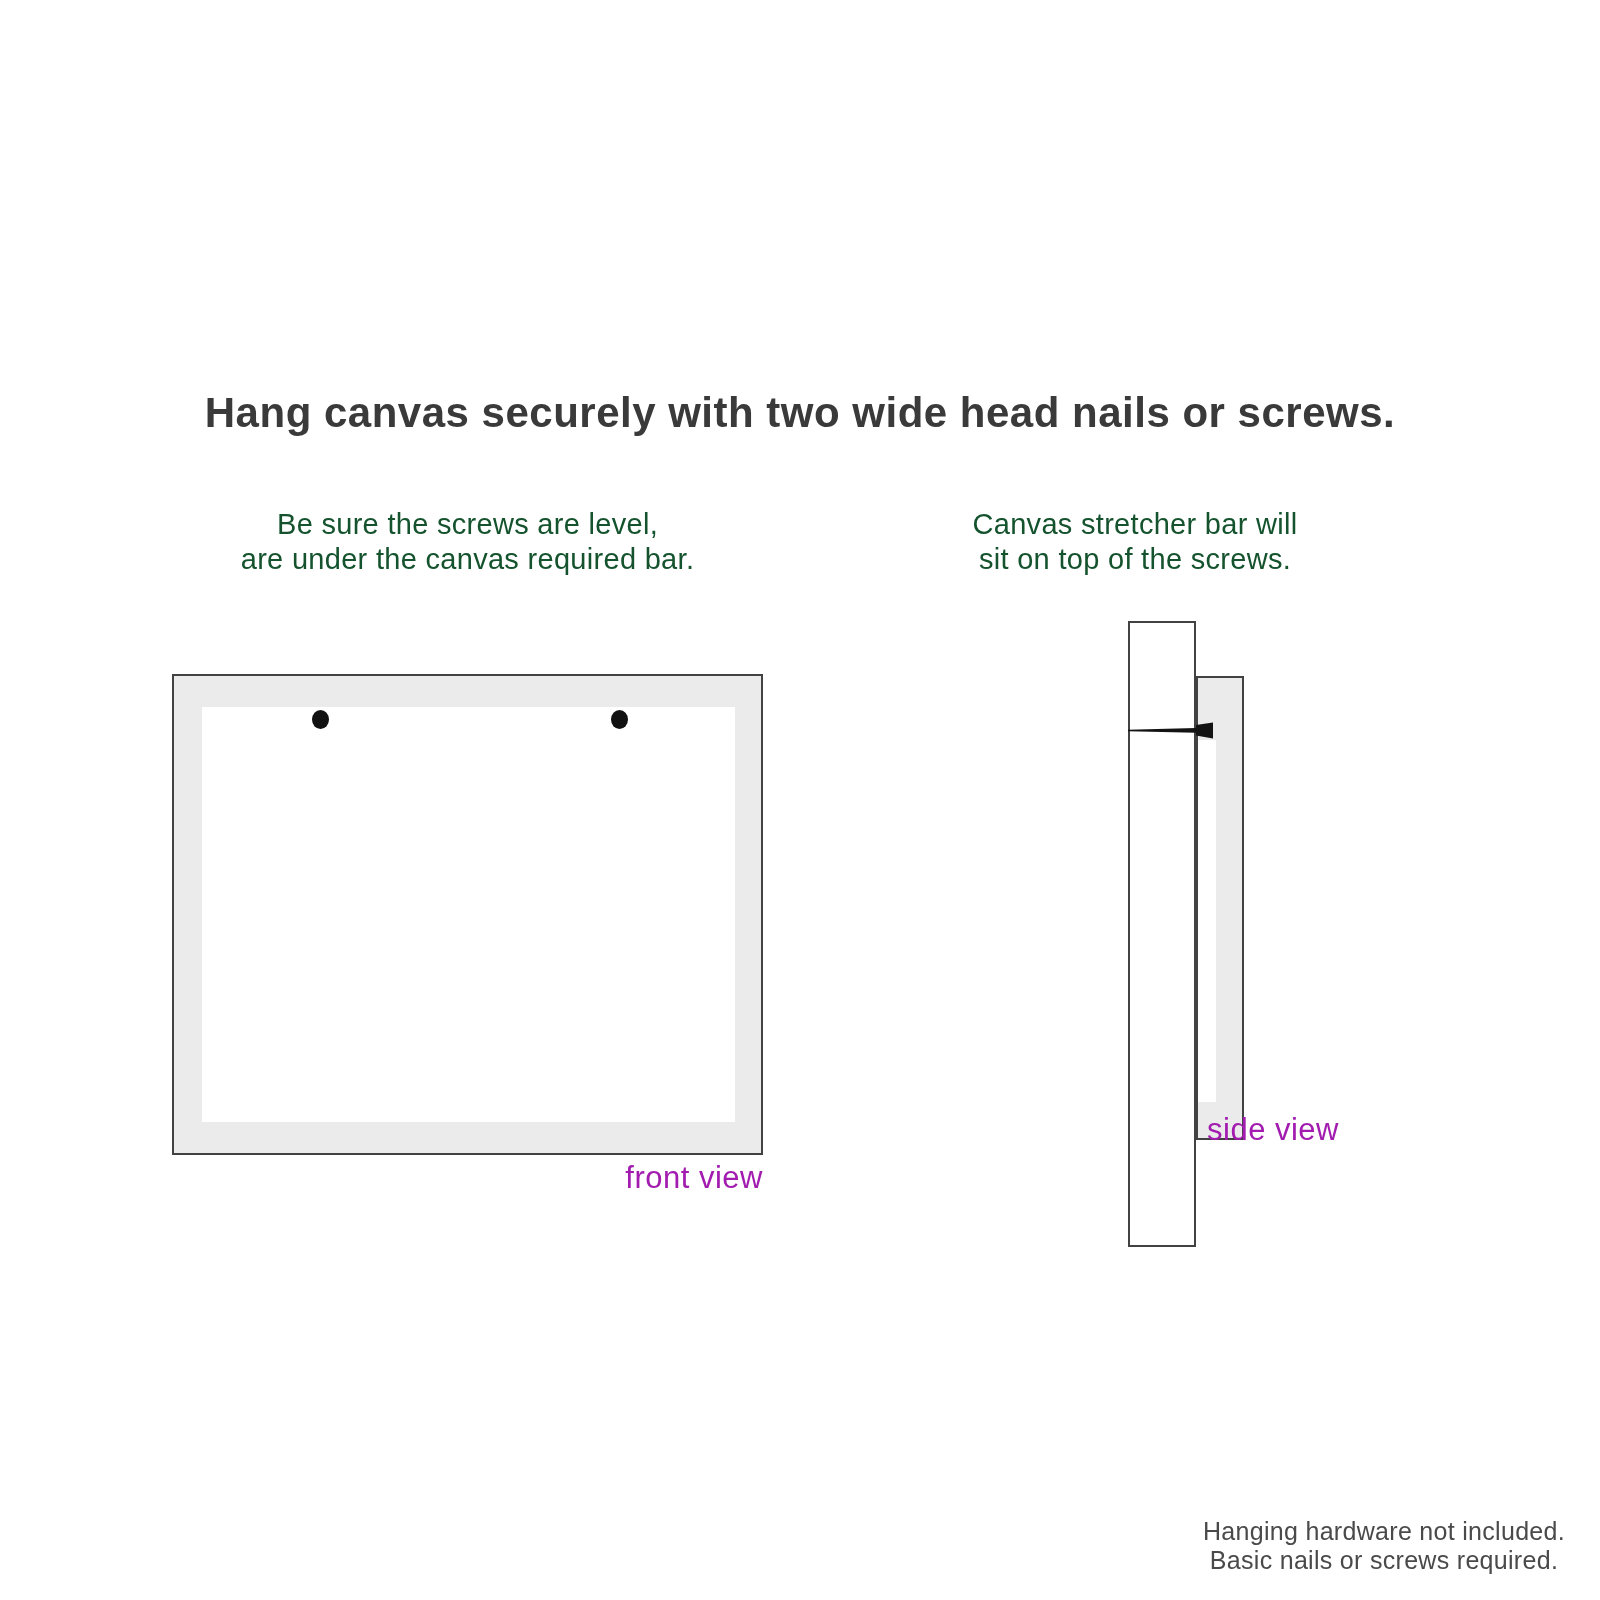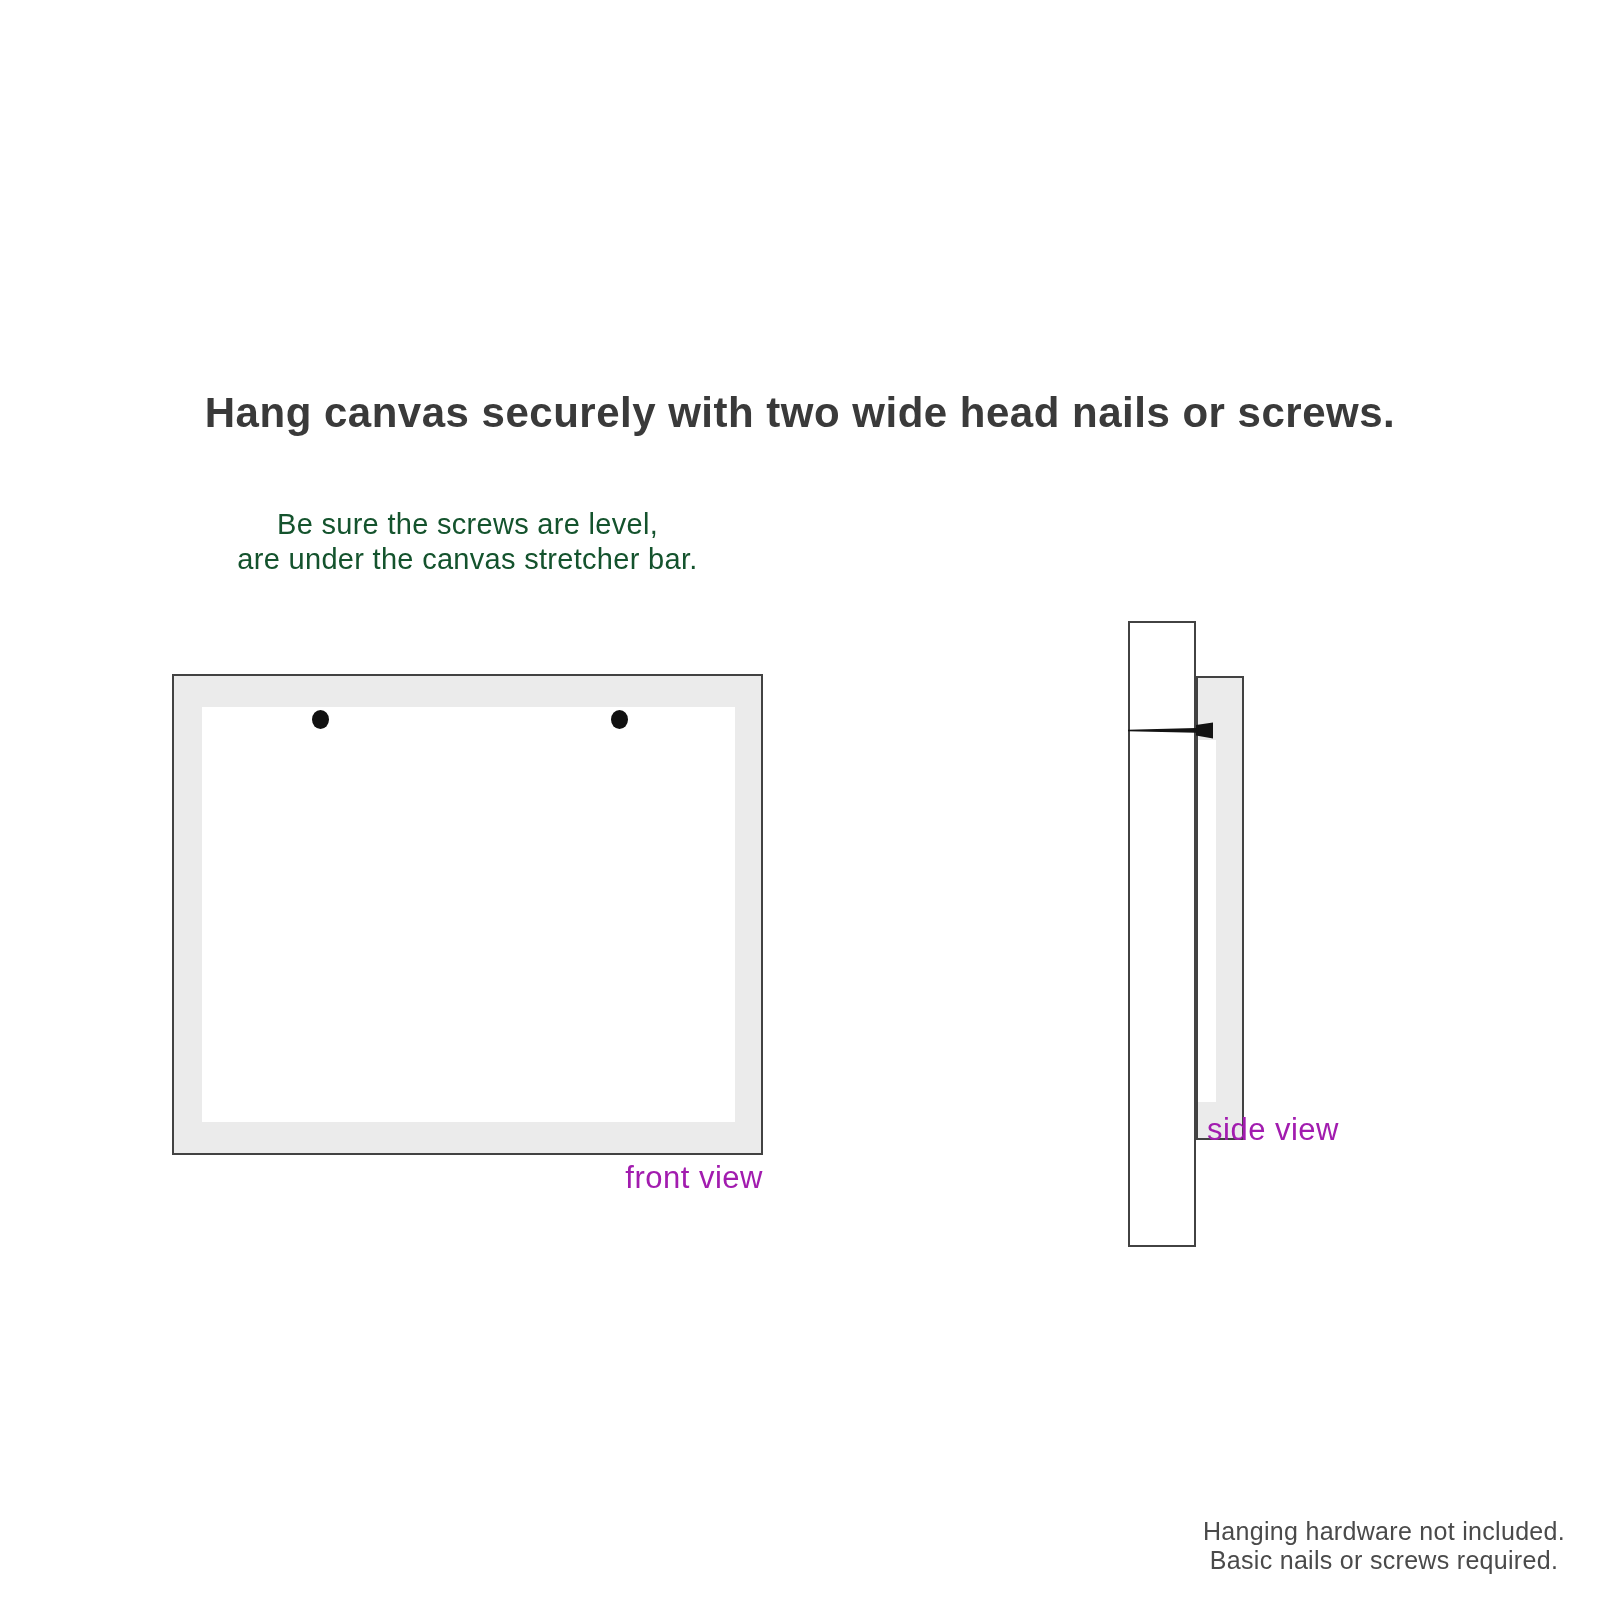--- a/index.html
+++ b/index.html
@@ -123,23 +123,27 @@
 </style>
 </head>
 <body>
 
 <div class="page">
 
   <h1 class="title">Hang canvas securely with two wide head nails or screws.</h1>
 
   <div class="instr instr-left">
     <div>Be sure the screws are level,</div>
-    <div>are under the canvas stretcher bar.</div>
+    <div>are under the canvas required bar.</div>
   </div>
 
+  <div class="instr instr-right">
+    <div>Canvas stretcher bar will</div>
+    <div>sit on top of the screws.</div>
+  </div>
 
   <div class="front-outer">
     <div class="front-inner"></div>
     <span class="screw screw-1"></span>
     <span class="screw screw-2"></span>
   </div>
   <div class="view-label front-label">front view</div>
 
   <div class="wall"></div>
   <div class="canvas-side">

